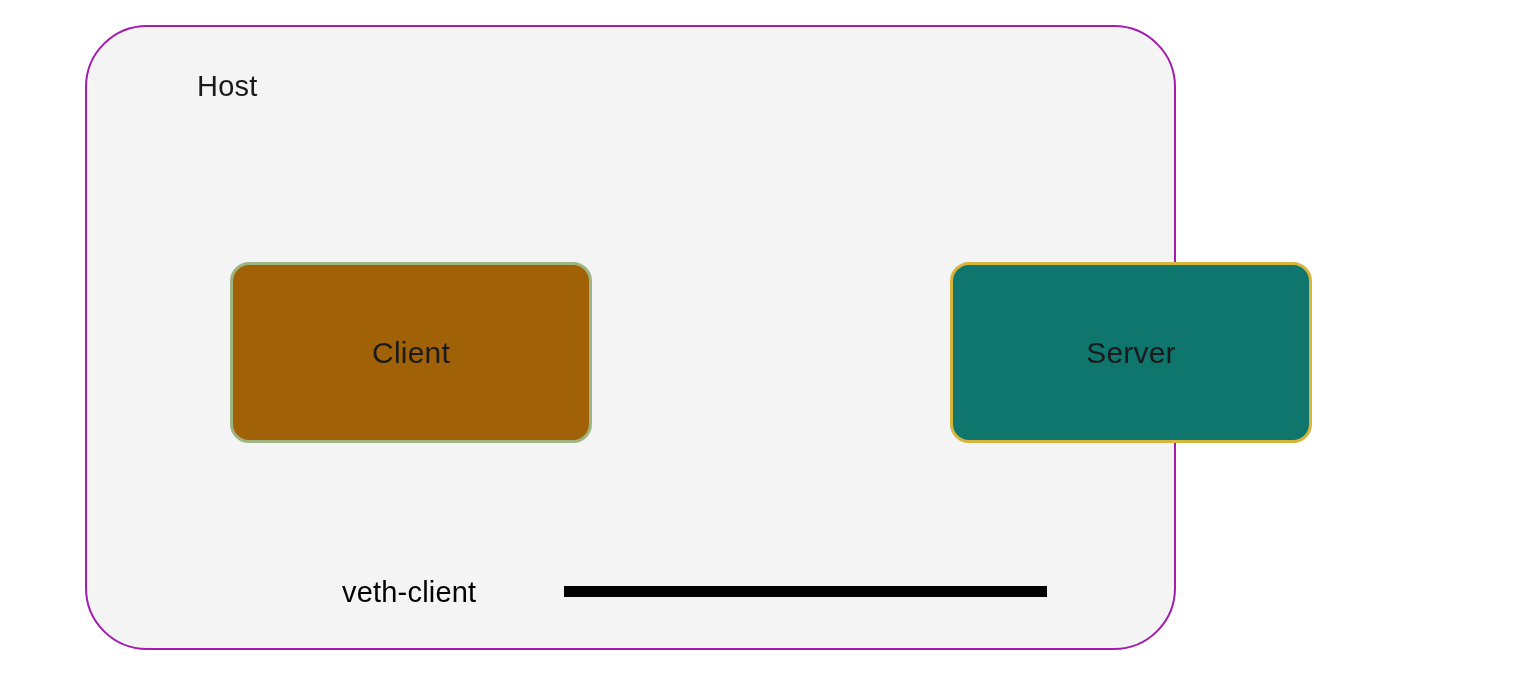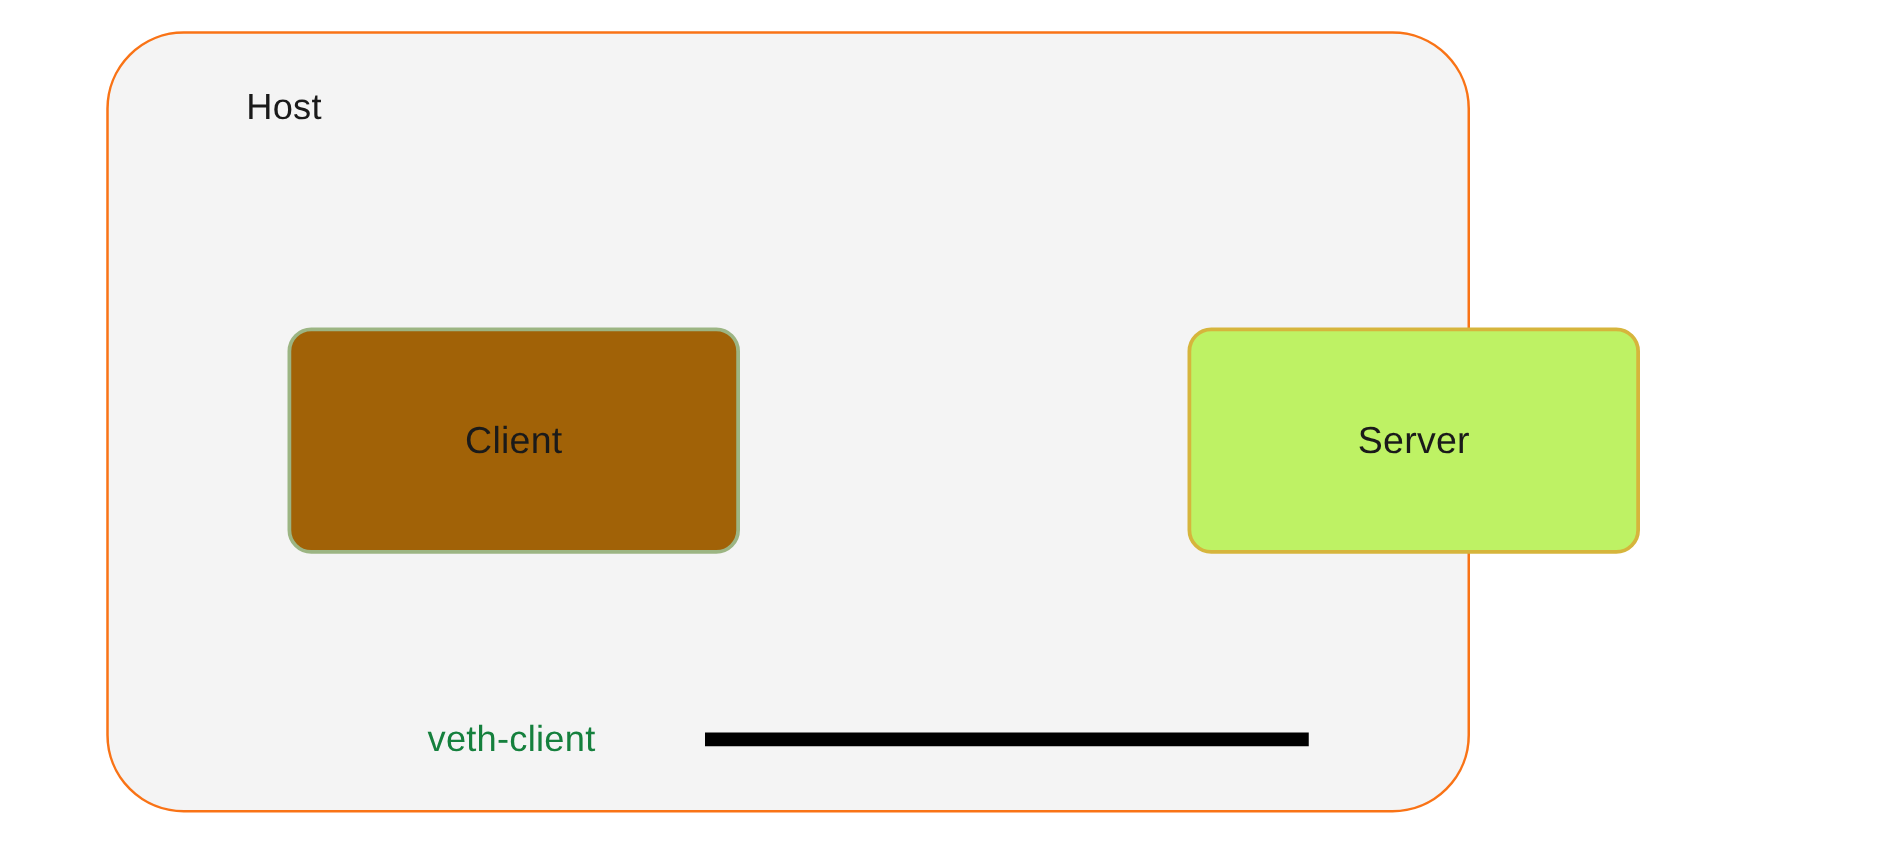--- a/index.html
+++ b/index.html
@@ -26,21 +26,21 @@
 
   
   .host-container {
     position: absolute;
     left: 85px;
     top: 25px;
     width: 1091px;
     height: 625px;
     box-sizing: border-box;
     background: #f4f4f4;
-    border: 2px solid #f97316;
+    border: 2px solid #a21caf;
     border-radius: 62px;
   }
 
   .host-label {
     position: absolute;
     left: 110px;
     top: 43px;
     font-size: 29px;
     color: #1a1a1a;
     letter-spacing: 0.2px;
@@ -71,38 +71,38 @@
   .node-client {
     left: 143px;
     top: 235px;
     background: #a16207;
     border-color: #9cb583;
   }
 
   .node-server {
     left: 863px;
     top: 235px;
-    background: #bef264;
+    background: #0f766e;
     border-color: #d6b53c;
   }
 
   
   .link-row {
     position: absolute;
     left: 0;
     top: 515px;
     width: 1375px;
     height: 100px;
   }
 
   .veth-label {
     position: absolute;
     top: 0;
     font-size: 29px;
-    color: #15803d;
+    color: #000000;
     letter-spacing: 0.2px;
     white-space: nowrap;
     line-height: 100px;
   }
 
   .veth-label-client {
     left: 255px;
   }
 
   .veth-label-server {

